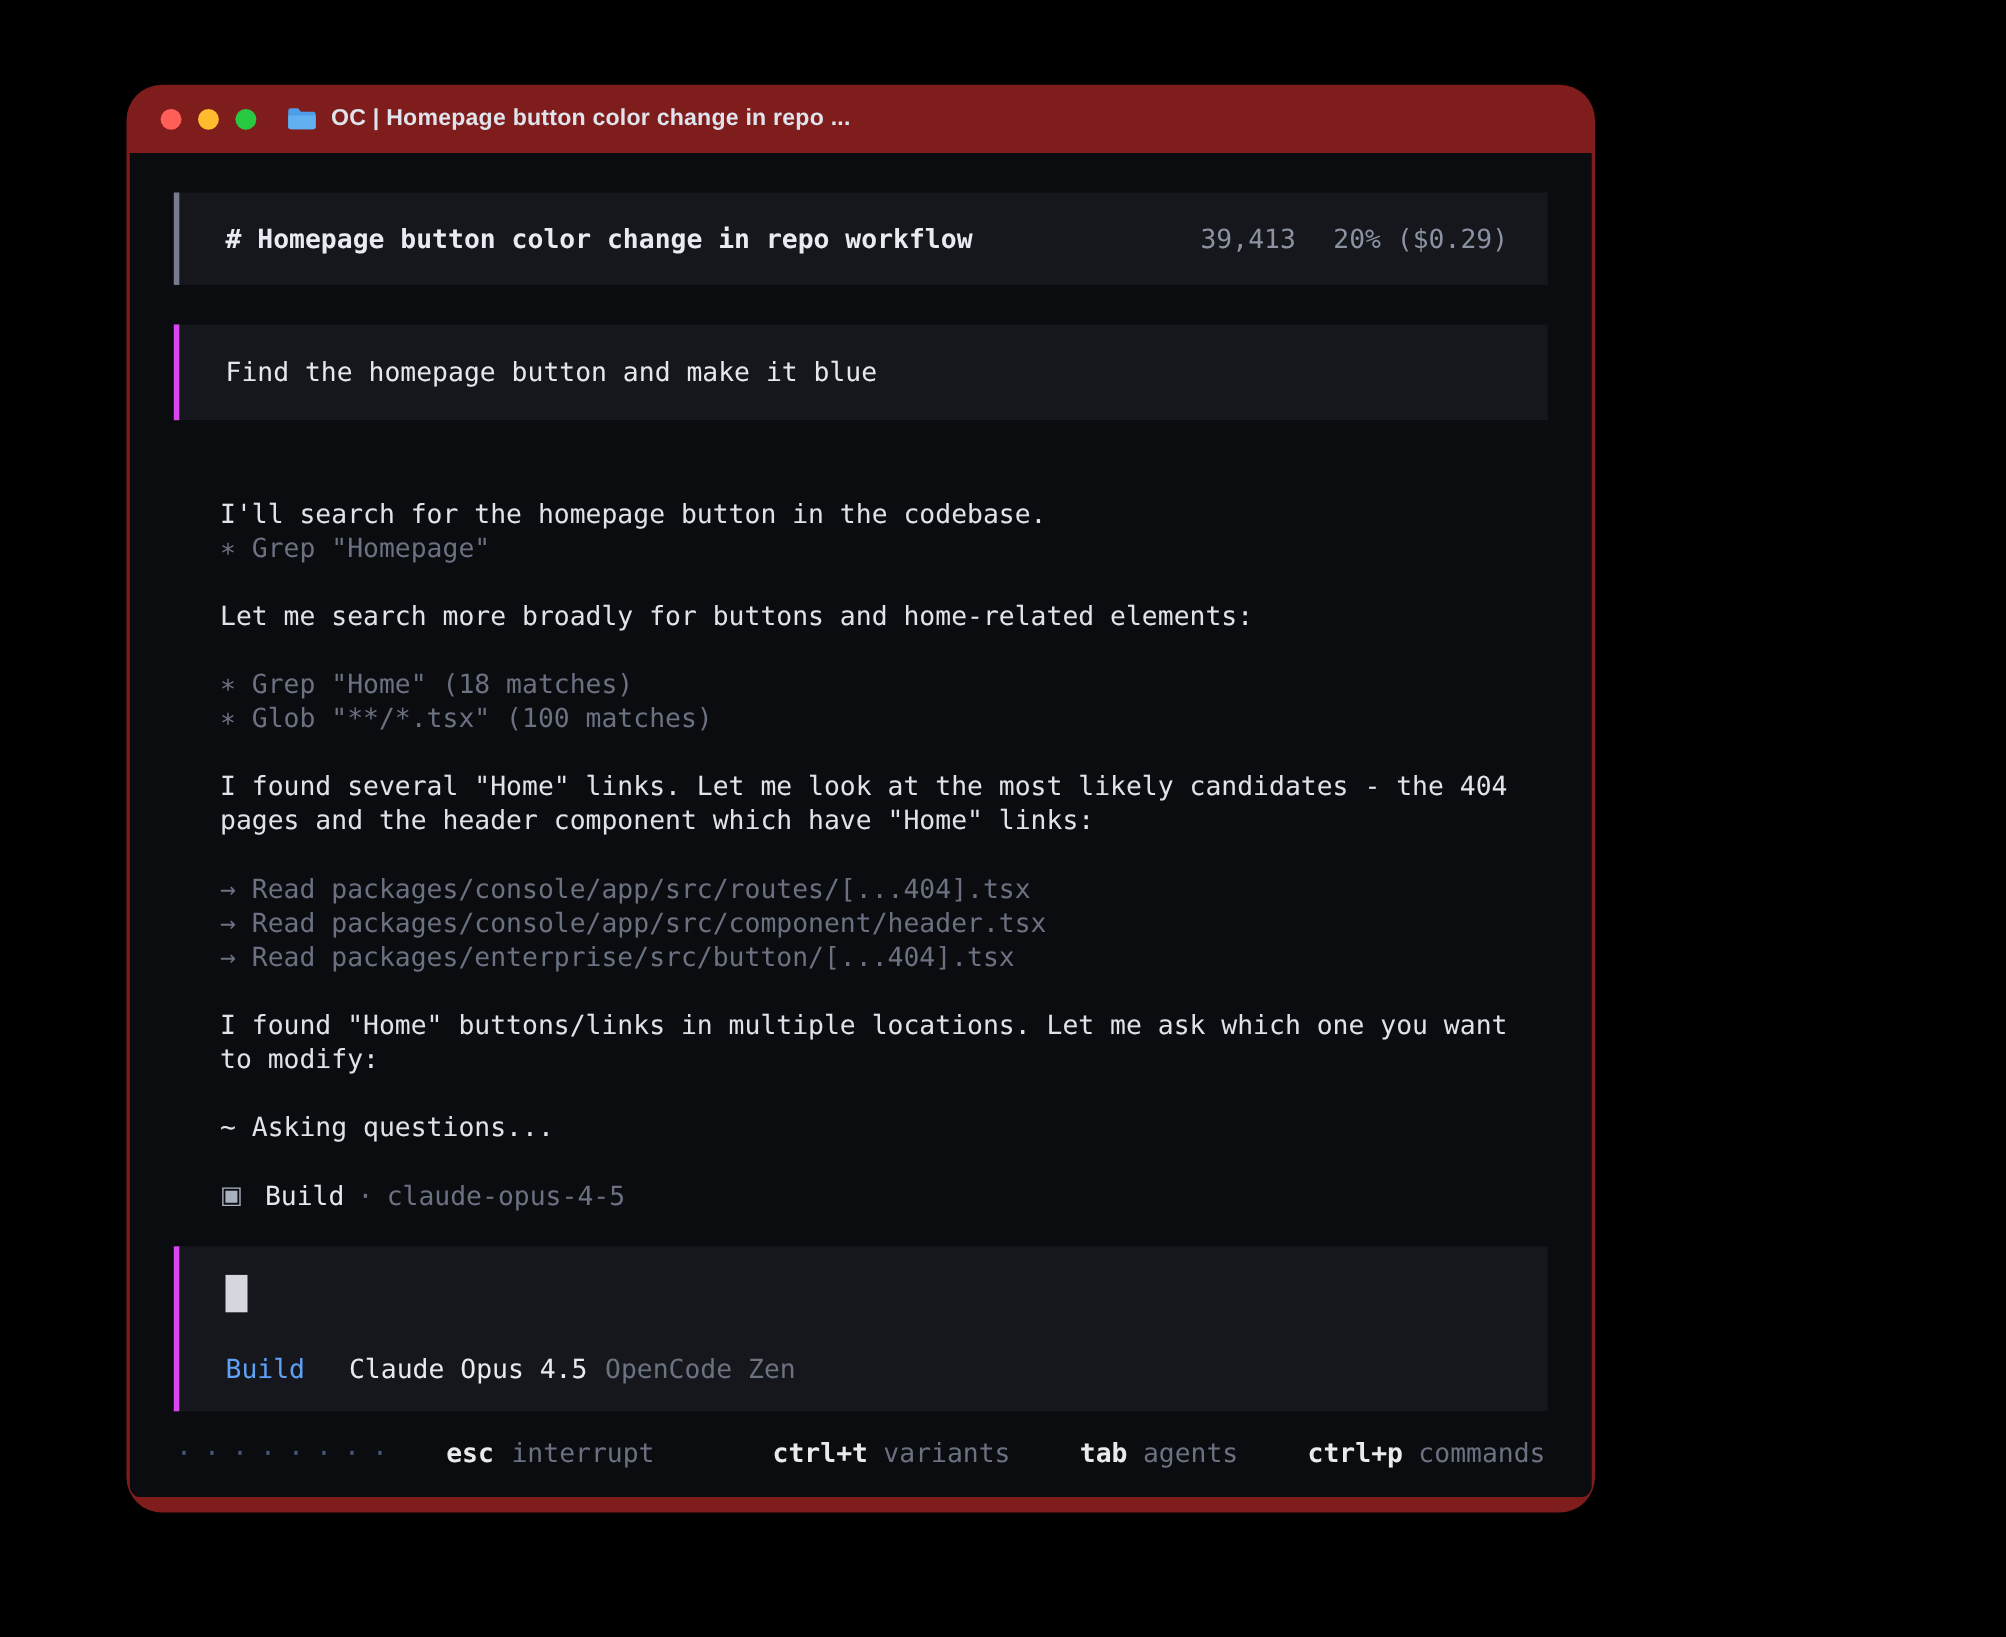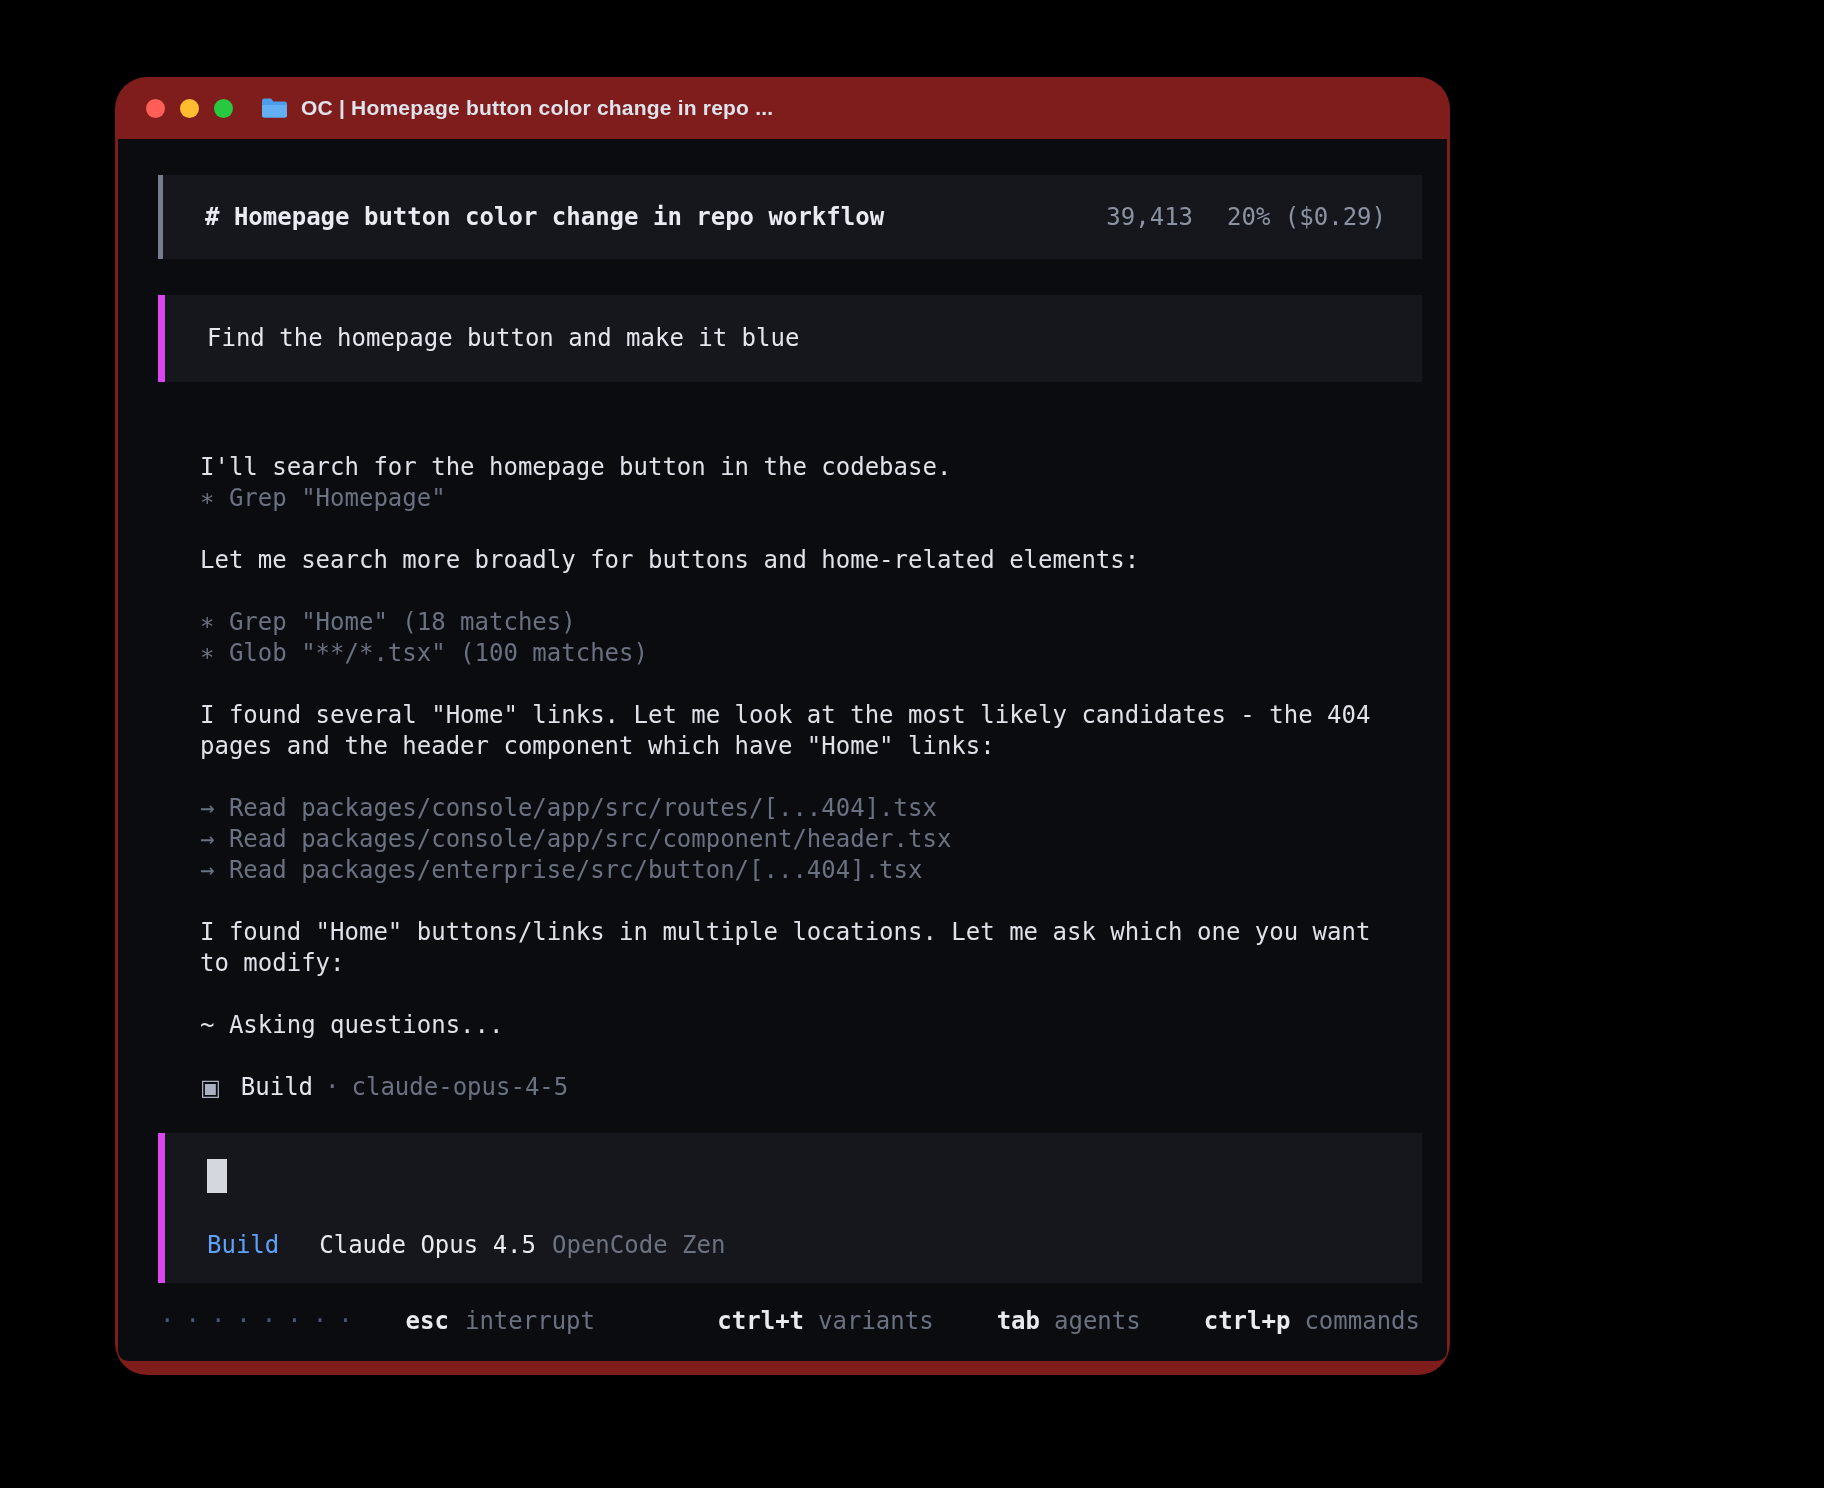--- a/index.html
+++ b/index.html
@@ -38,30 +38,30 @@
   .window-title {
     font-family: "Liberation Sans", sans-serif;
     font-weight: bold;
     font-size: 21px;
     color: #dfe3ec;
     letter-spacing: 0.2px;
   }
   .body {
     background: #0b0c0f;
     border-radius: 0 0 10px 10px;
-    padding: 36px 25px 26px 40px;
+    padding: 36px 40px 26px 40px;
     min-height: 1160px;
   }
   .block {
     background: #16171c;
     padding: 28px 36px 28px 42px;
     position: relative;
   }
   .block.gray-border { border-left: 5px solid #767d8e; }
-  .block.blue-border { border-left: 7px solid #d946ef; }
+  .block.blue-border { border-left: 5px solid #d946ef; }
   .header-block {
     display: flex; justify-content: space-between; align-items: center;
   }
   .header-title {
     font-weight: bold; font-size: 24px; color: #e8ebf1;
   }
   .header-stats {
     font-size: 24px; color: #8b92a2; display: flex; gap: 34px;
   }
   .user-block { margin-top: 36px; font-size: 24px; color: #e4e7ee; }

